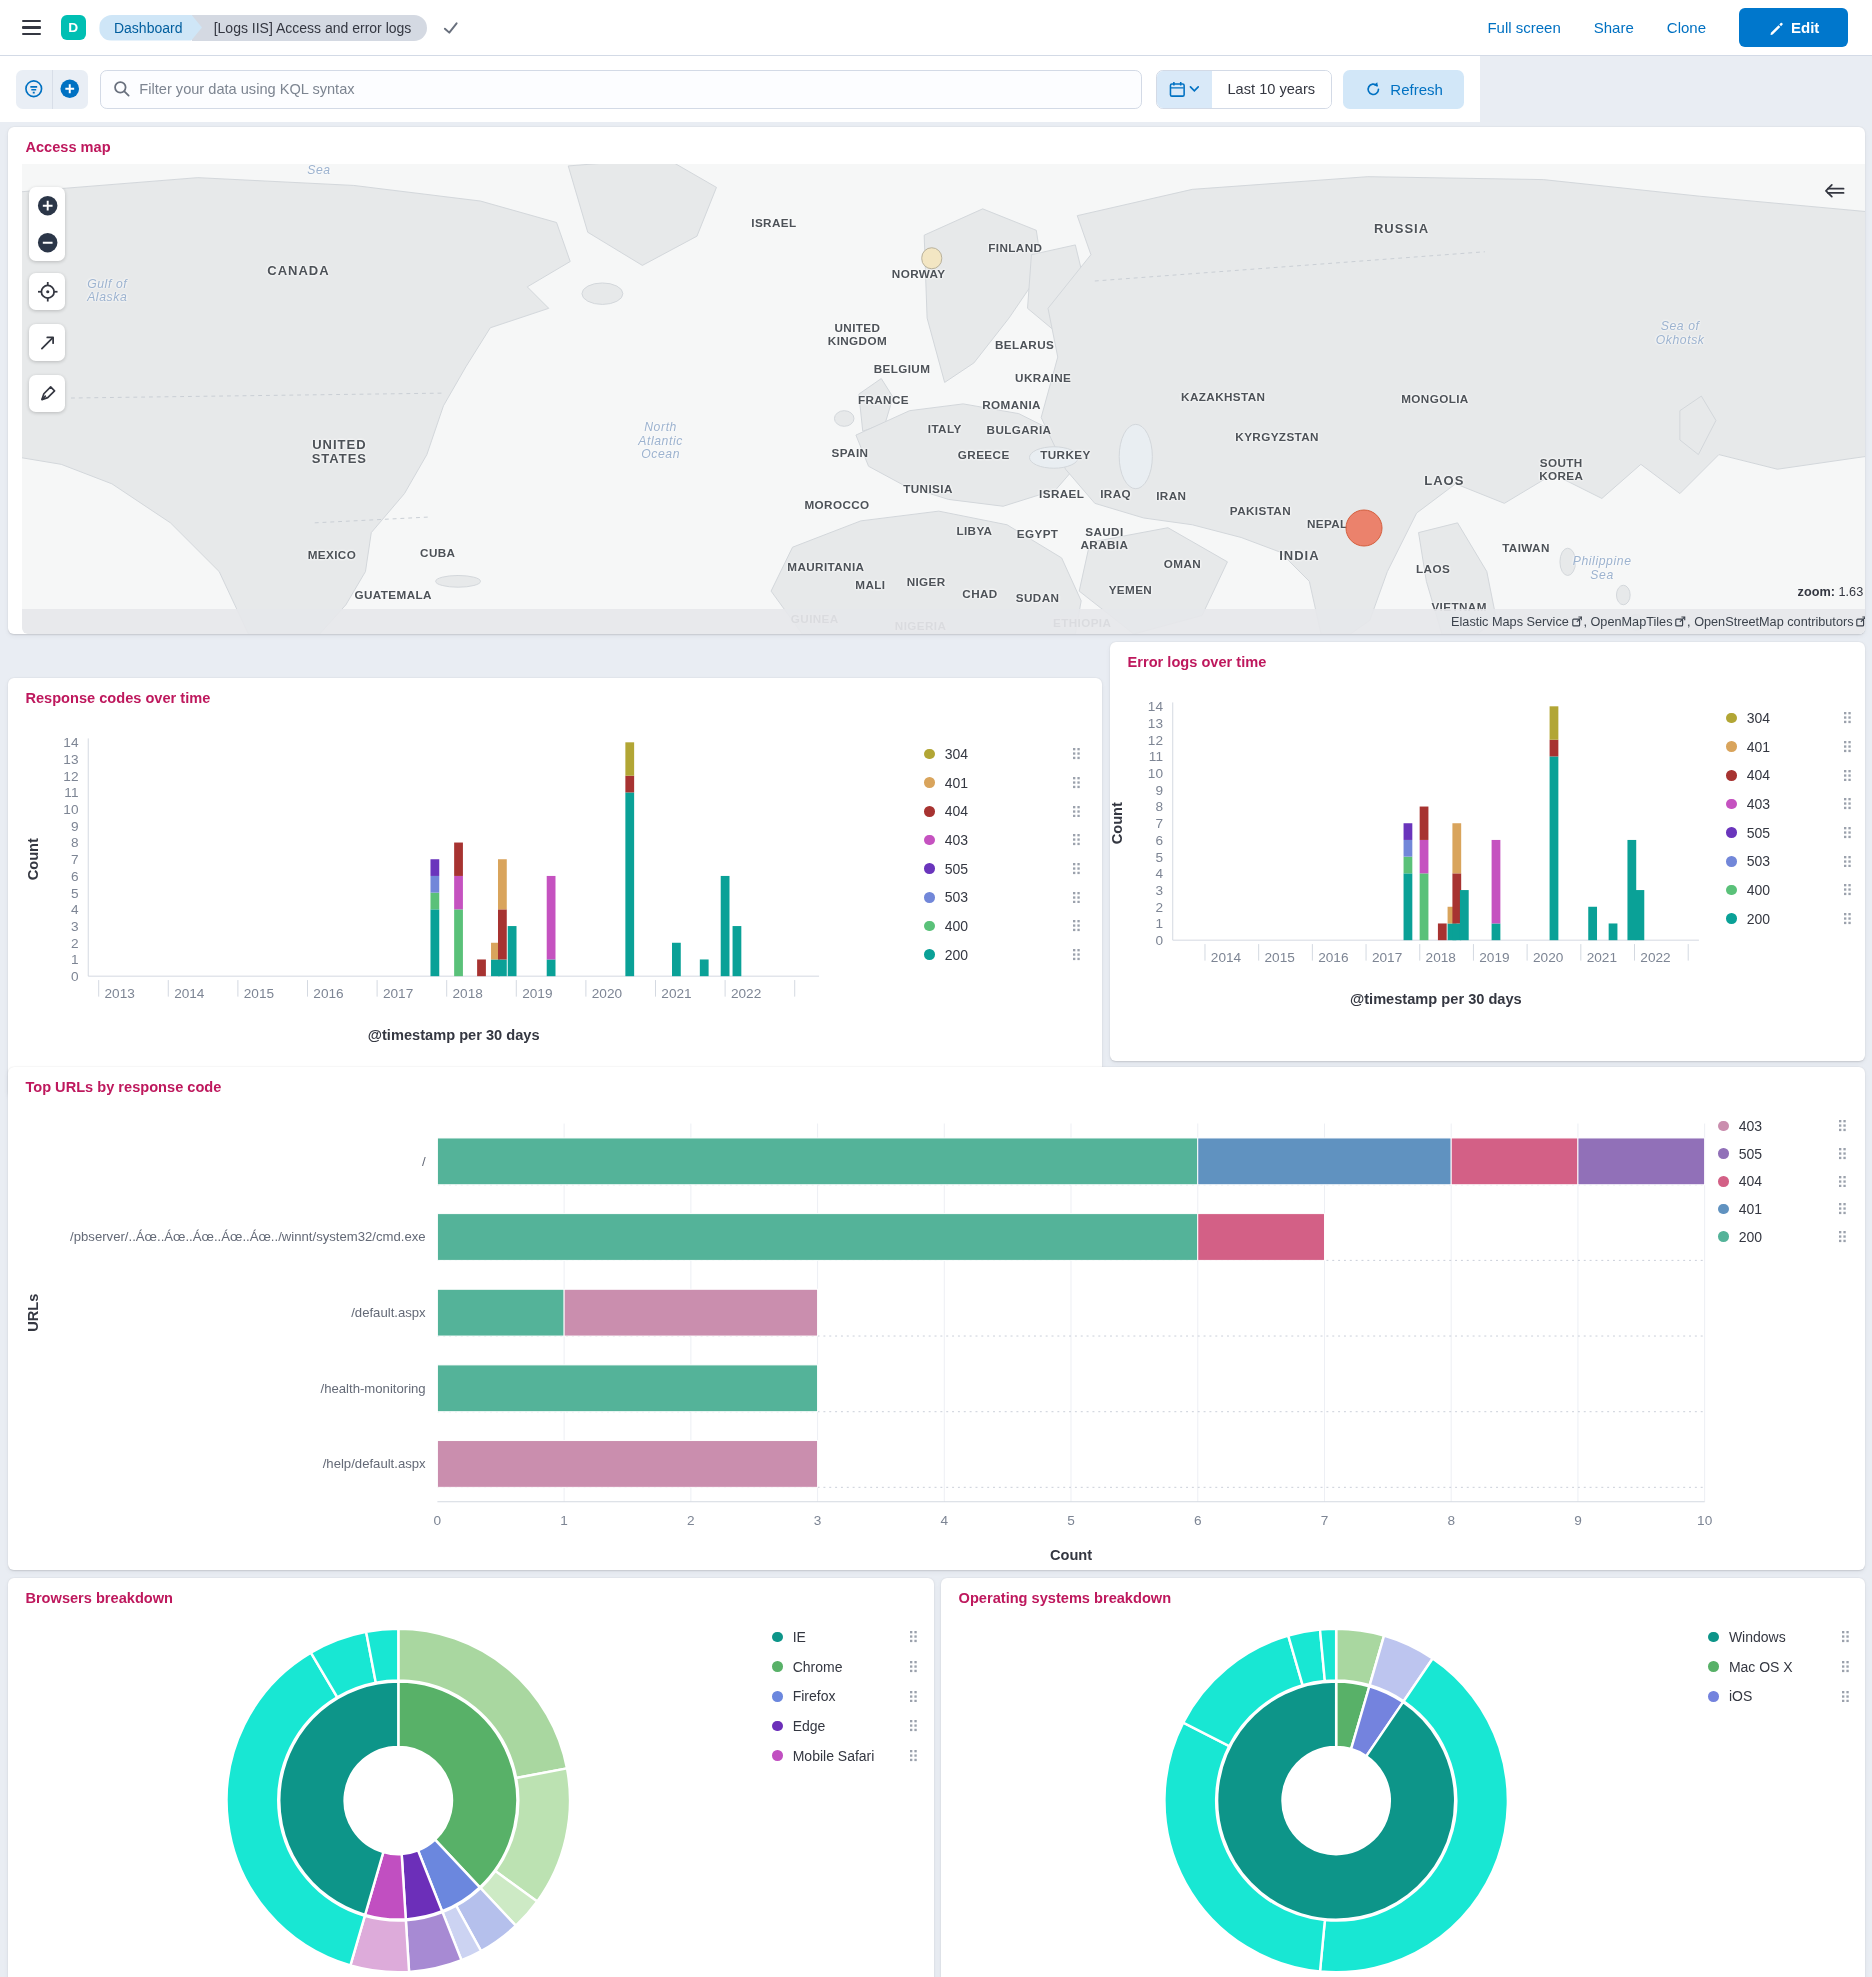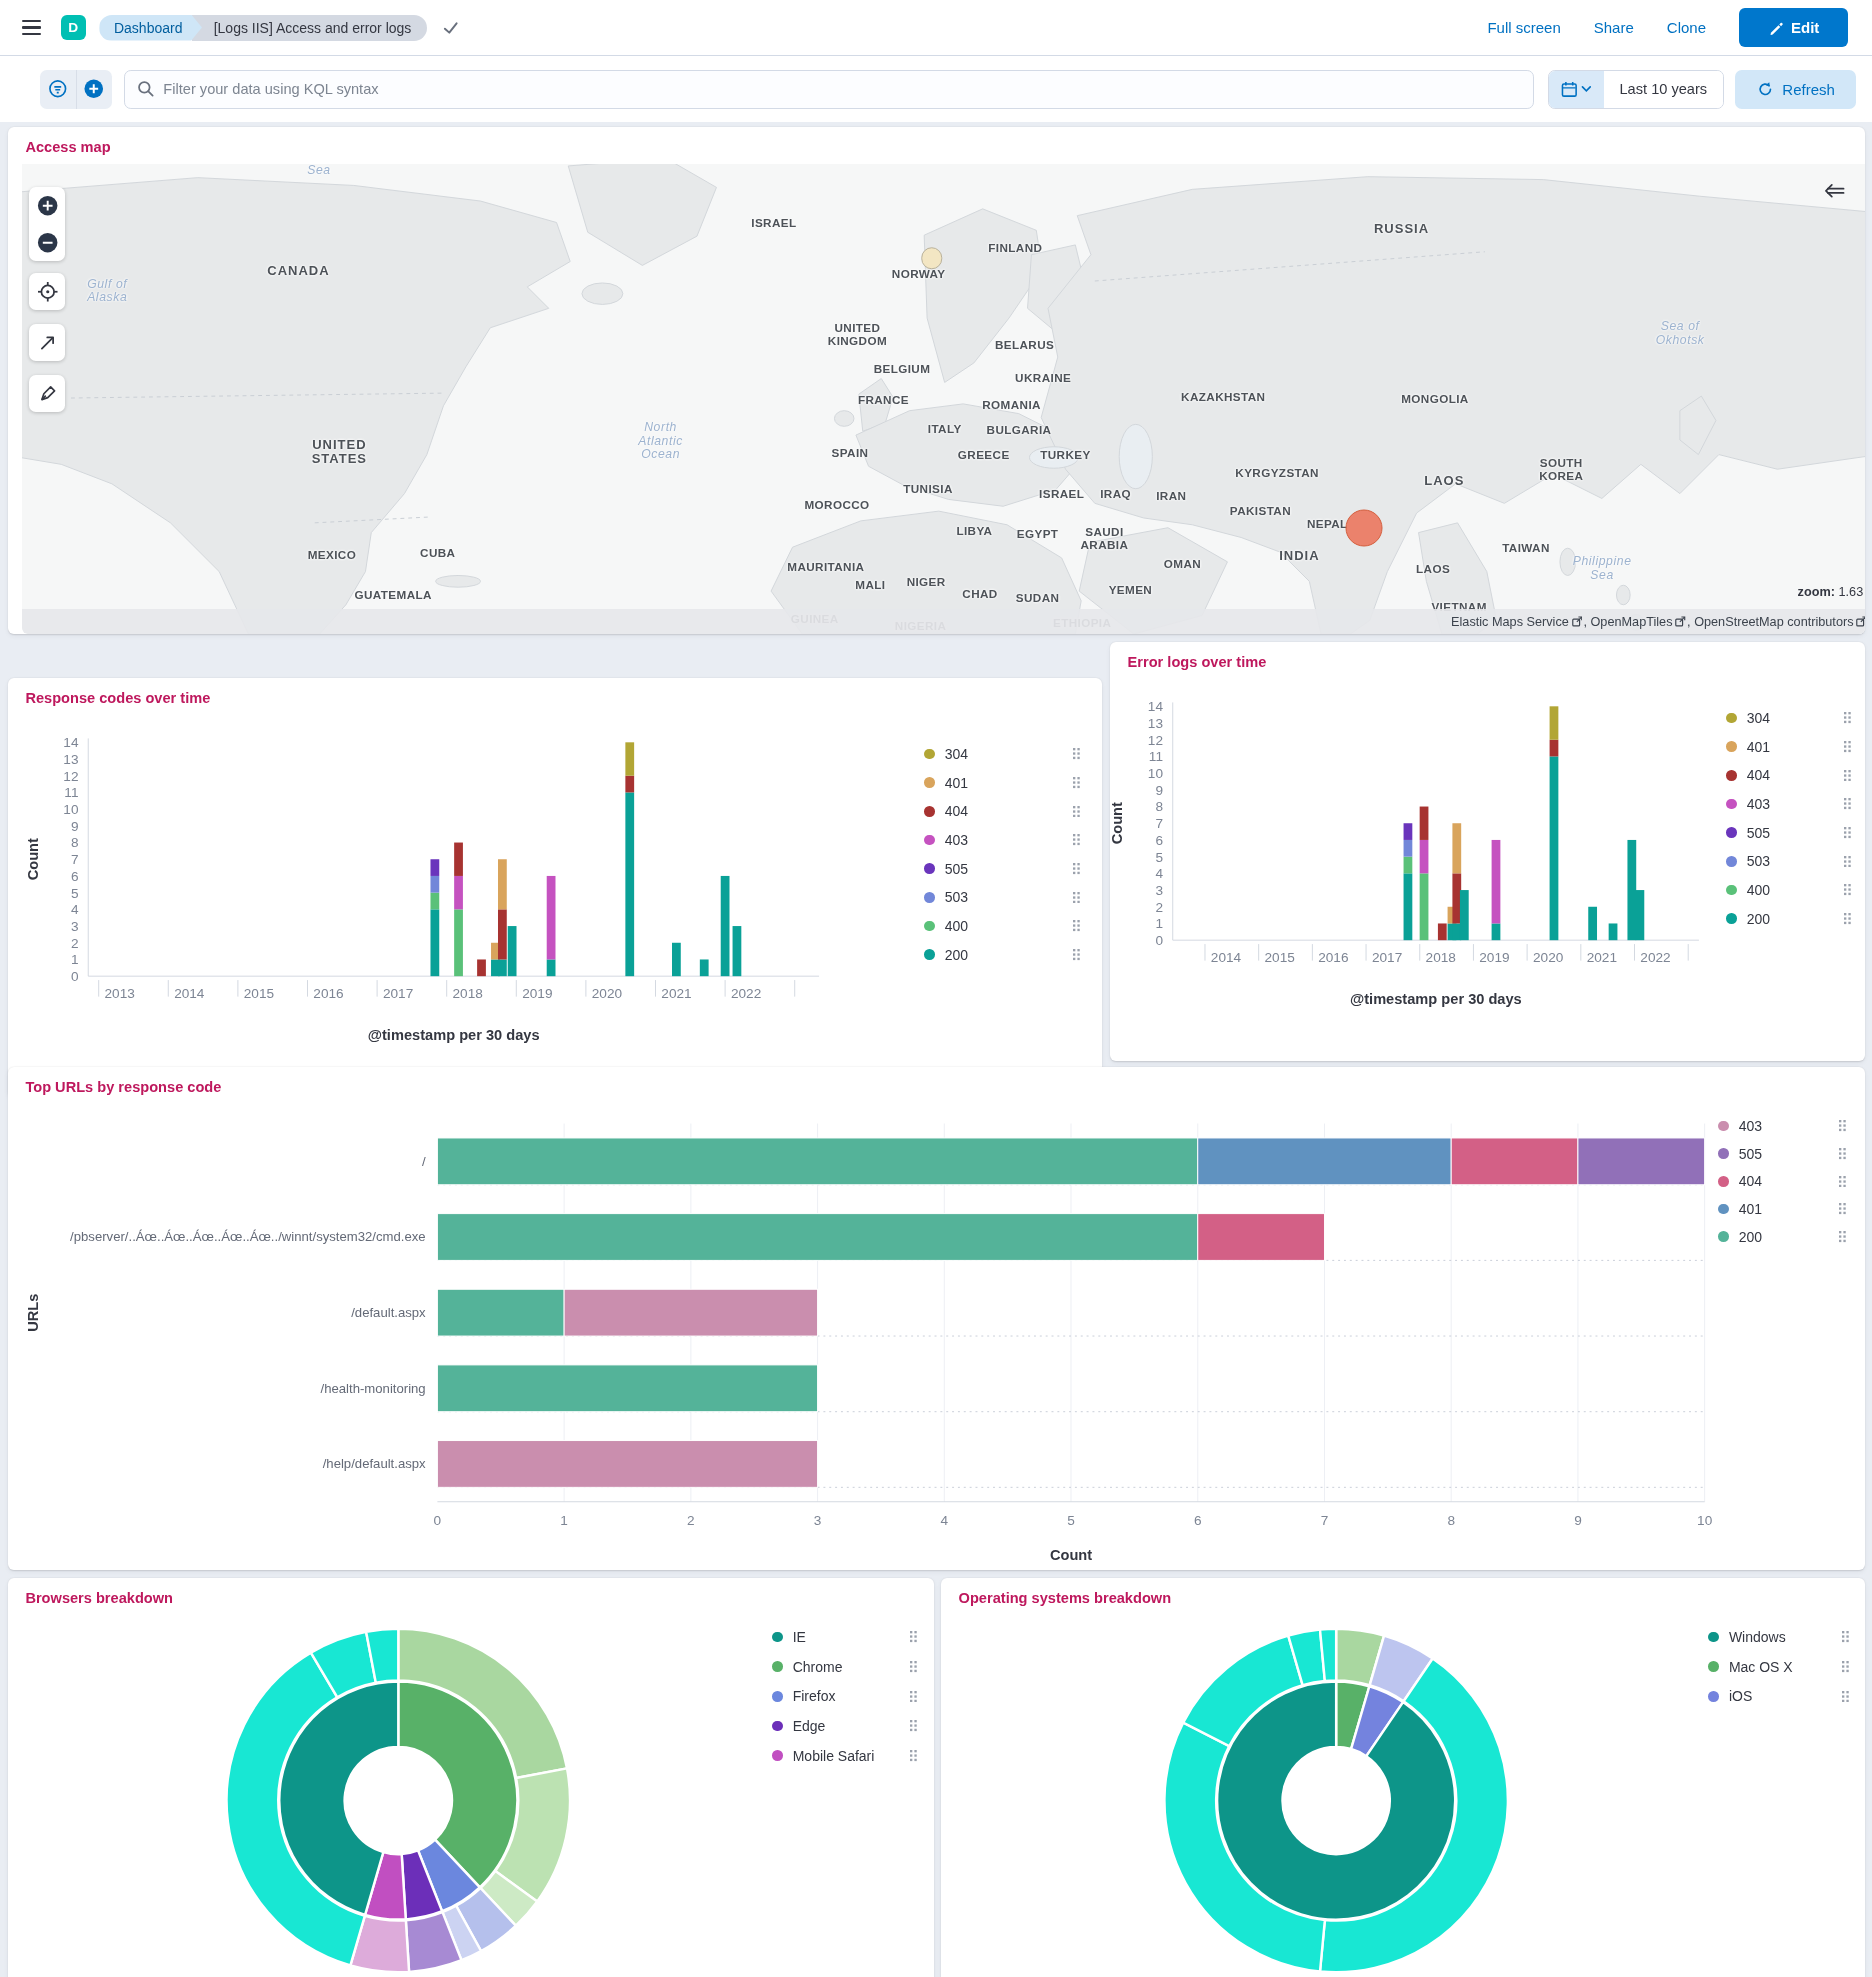--- a/index.html
+++ b/index.html
@@ -13,21 +13,21 @@
   .hamburger i { display:block; width:18.5px; height:2.3px; background:#343741; border-radius:1px;}
   .dbadge { width:25px; height:25px; border-radius:5.9px; background:#00bfb3; color:#fff; font-weight:bold; font-size:13.7px; display:flex; align-items:center; justify-content:center; margin:0 13.7px 0 5.9px;}
   .crumb1 { background:#cfe6f7; color:#005e9e; font-size:14px; font-weight:500; height:26px; display:flex; align-items:center; padding:0 19.5px 0 14.6px; border-radius:13.7px 0 0 13.7px; clip-path:polygon(0 0, calc(100% - 10.7px) 0, 100% 50%, calc(100% - 10.7px) 100%, 0 100%); position:relative; z-index:2;}
   .crumb2 { background:#d4d9e2; color:#343741; font-size:14px; height:26px; display:flex; align-items:center; padding:0 15.6px 0 21.5px; border-radius:0 13.7px 13.7px 0; margin-left:-9.8px;}
   .check-icon { margin-left:13.7px; }
   .header-right { margin-left:auto; display:flex; align-items:center; gap:33px; padding-right:24px;}
   .hlink { color:#0071c2; font-size:15px; cursor:pointer; }
   .edit-btn { background:#0077cc; color:#fff; border:none; border-radius:5.9px; height:39px; min-width:109px; font-size:15px; font-weight:600; display:flex; align-items:center; justify-content:center; gap:7.8px; cursor:pointer; font-family:inherit;}
 
   
-  .filterbar { position:absolute; left:0; top:56px; width:1872px; height:66px; background:#fff; display:flex; align-items:center; z-index:20;padding-left:24px;}
+  .filterbar { position:absolute; left:0; top:56px; width:1480px; height:66px; background:#fff; display:flex; align-items:center; z-index:20;}
   .fgroup { display:flex; background:#e9eef5; border-radius:6.8px; margin-left:15.6px; overflow:hidden;}
   .fbtn { width:36px; height:39px; display:flex; align-items:center; justify-content:center; cursor:pointer;}
   .fbtn + .fbtn { border-left:1px solid #d8dee8; }
   .search-box { flex:1; height:39px; margin:0 13.7px 0 12.7px; border:1px solid #d3dae6; border-radius:6.8px; background:#fcfdff; display:flex; align-items:center; padding:0 11.7px; gap:8.8px;}
   .search-box input { border:none; outline:none; background:transparent; font-size:14.6px; color:#343741; flex:1; font-family:inherit;}
   .search-box input::placeholder { color:#7d8591; }
   .dategroup { display:flex; border:1px solid #d3dae6; border-radius:6.8px; overflow:hidden; height:39px;}
   .cal-btn { background:#d9e9f8; width:55px; display:flex; align-items:center; justify-content:center; gap:3.9px; cursor:pointer;}
   .daterange { background:#fff; display:flex; align-items:center; padding:0 15.6px; font-size:14.6px; color:#343741; cursor:pointer;}
   .refresh-btn { margin:0 15.6px 0 11.7px; background:#d2e7f8; border:none; color:#0071c2; height:39px; border-radius:6.8px; min-width:121px; font-size:15px; font-weight:500; display:flex; align-items:center; justify-content:center; gap:8.8px; cursor:pointer; font-family:inherit;}
@@ -208,21 +208,21 @@
           <div class="maplabel" style="left: 55%; top: 45.5%;">UKRAINE</div>
           <div class="maplabel" style="left: 46.4%; top: 50.3%;">FRANCE</div>
           <div class="maplabel" style="left: 53.3%; top: 51.3%;">ROMANIA</div>
           <div class="maplabel" style="left: 49.7%; top: 56.3%;">ITALY</div>
           <div class="maplabel" style="left: 53.7%; top: 56.5%;">BULGARIA</div>
           <div class="maplabel" style="left: 44.6%; top: 61.5%;">SPAIN</div>
           <div class="maplabel" style="left: 51.8%; top: 62%;">GREECE</div>
           <div class="maplabel" style="left: 56.2%; top: 62%;">TURKEY</div>
           <div class="maplabel" style="left: 64.7%; top: 49.5%;">KAZAKHSTAN</div>
           <div class="maplabel" style="left: 76.1%; top: 50%;">MONGOLIA</div>
-          <div class="maplabel" style="left: 67.6%; top: 58.1%; margin-top: 36px;">KYRGYZSTAN</div>
+          <div class="maplabel" style="left: 67.6%; top: 58.1%;">KYRGYZSTAN</div>
           <div class="maplabel big" style="left: 76.6%; top: 67.5%;">LAOS</div>
           <div class="maplabel" style="left: 82.9%; top: 65.2%;">SOUTH
 KOREA</div>
           <div class="maplabel" style="left: 81%; top: 81.7%;">TAIWAN</div>
           <div class="maplabel" style="left: 43.9%; top: 72.5%;">MOROCCO</div>
           <div class="maplabel" style="left: 48.8%; top: 69.1%;">TUNISIA</div>
           <div class="maplabel" style="left: 56%; top: 70.2%;">ISRAEL</div>
           <div class="maplabel" style="left: 58.9%; top: 70.2%;">IRAQ</div>
           <div class="maplabel" style="left: 61.9%; top: 70.7%;">IRAN</div>
           <div class="maplabel" style="left: 66.7%; top: 73.8%;">PAKISTAN</div>

